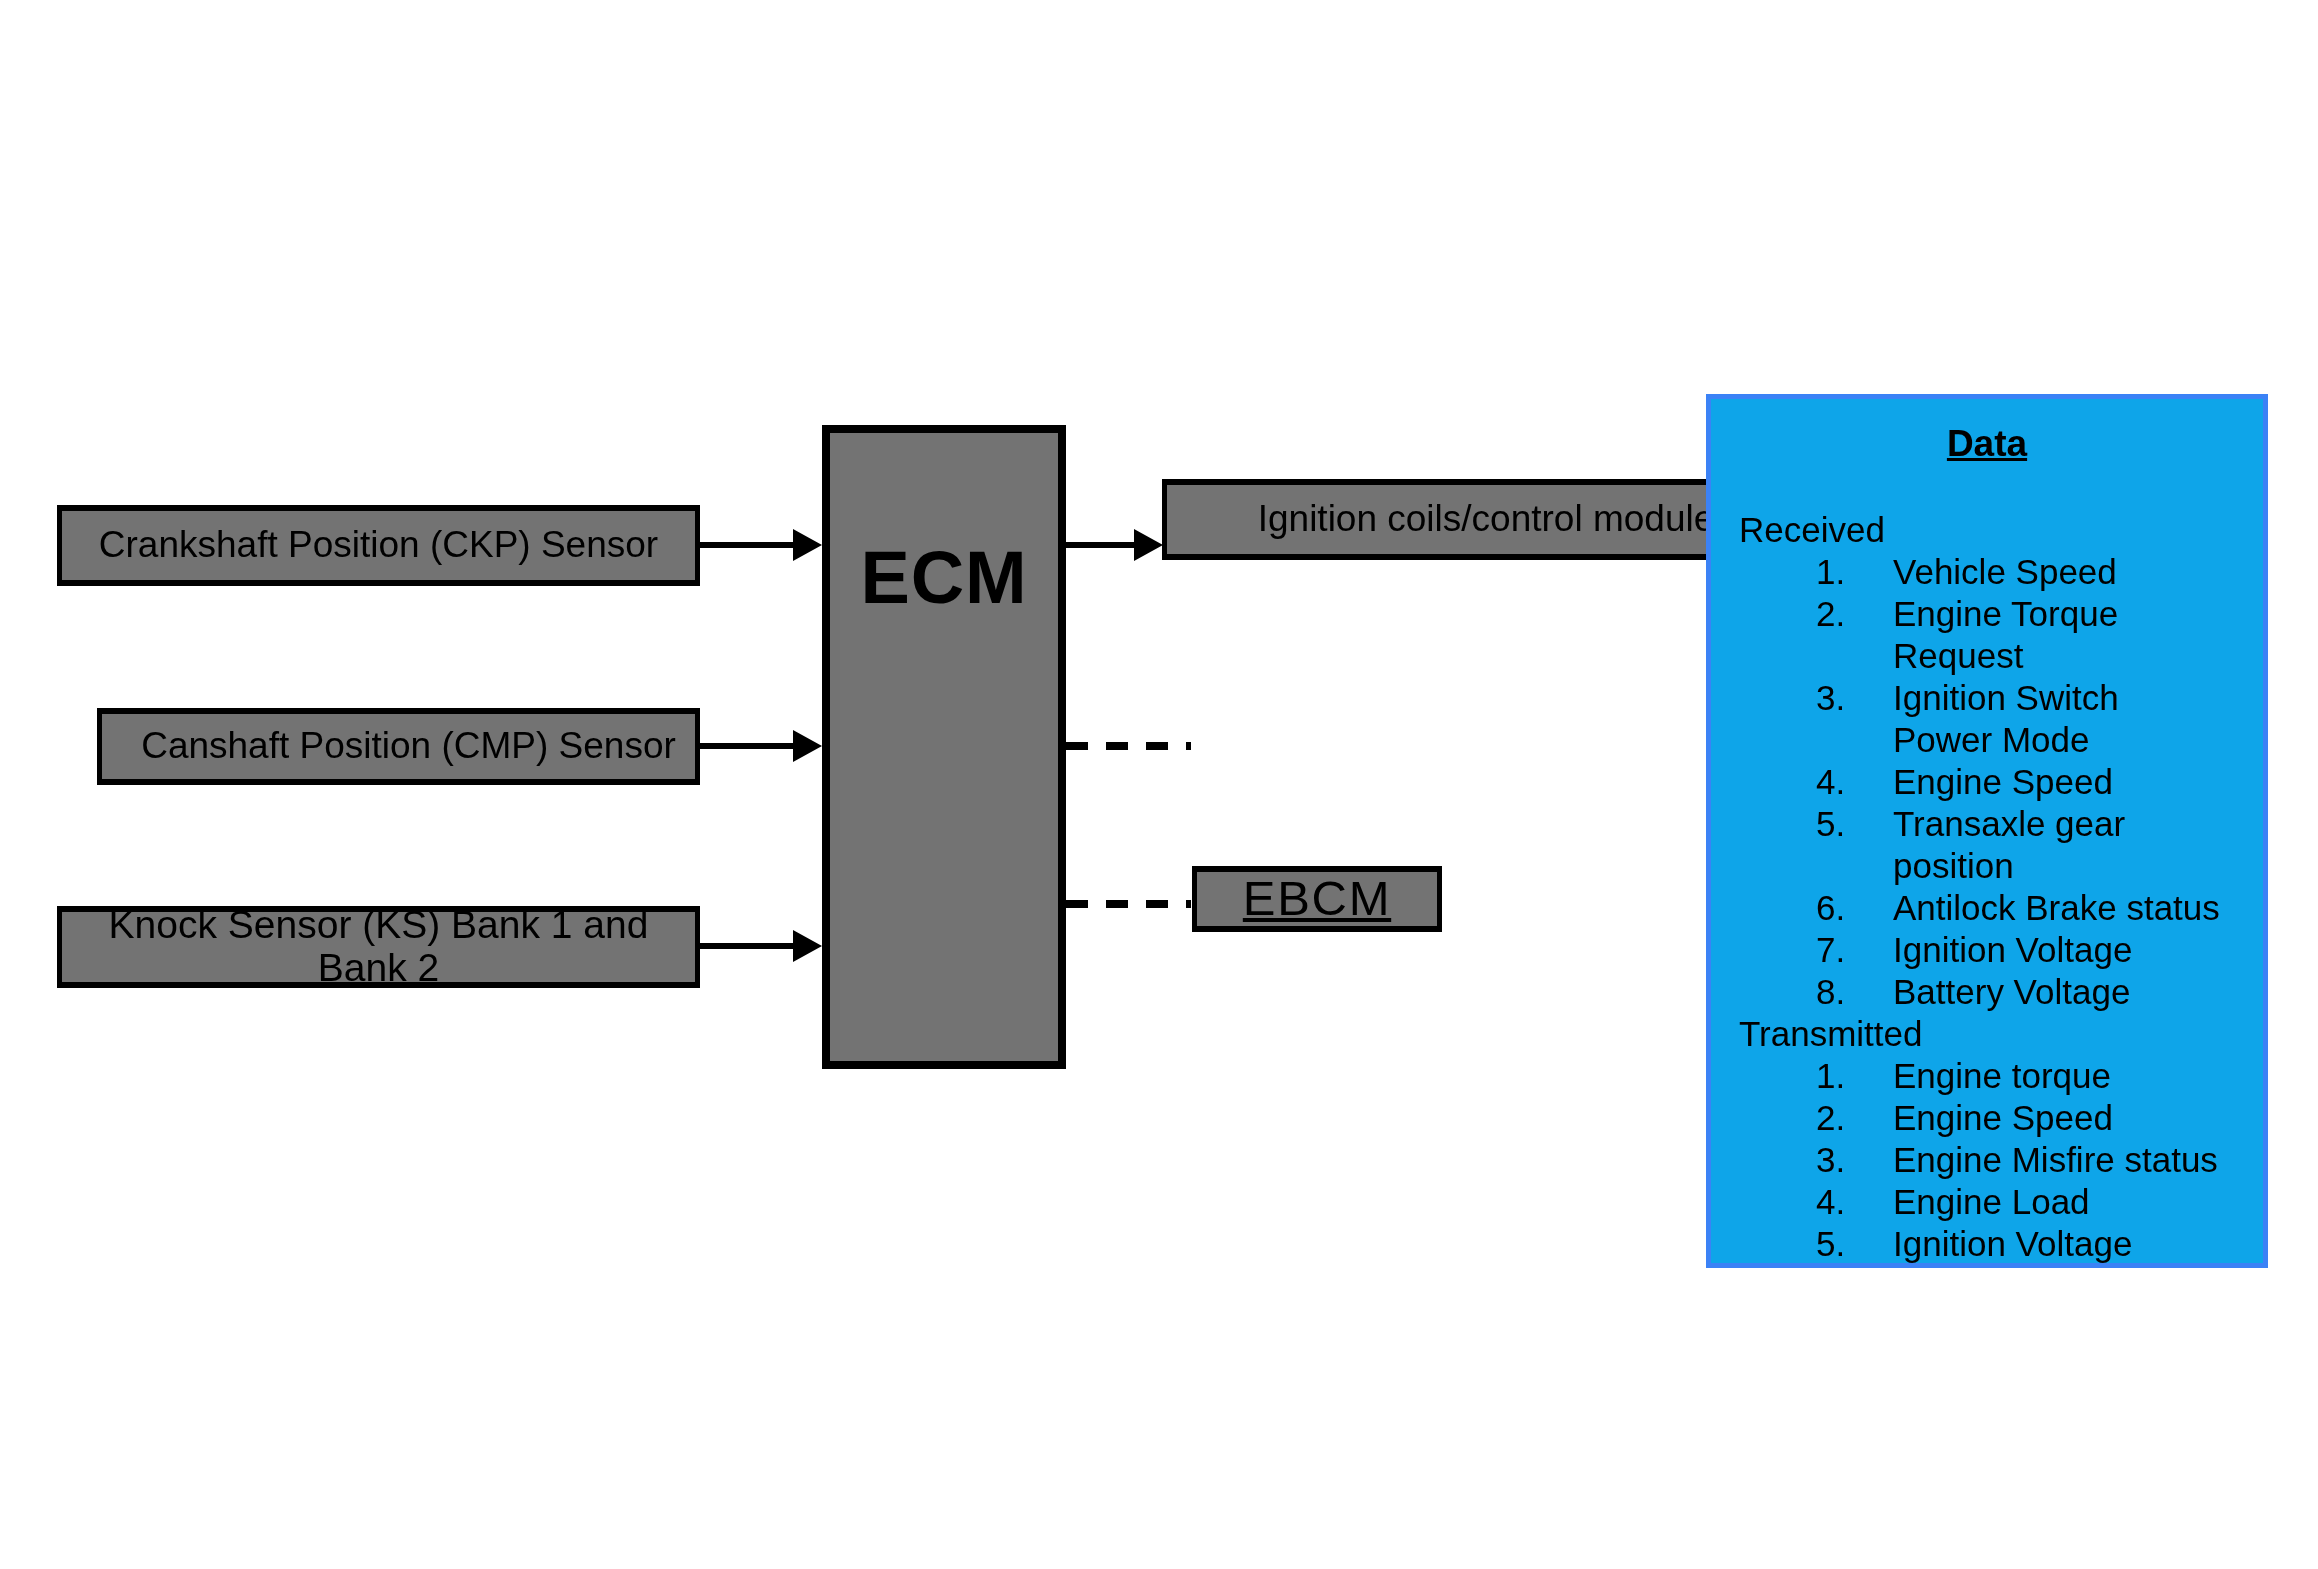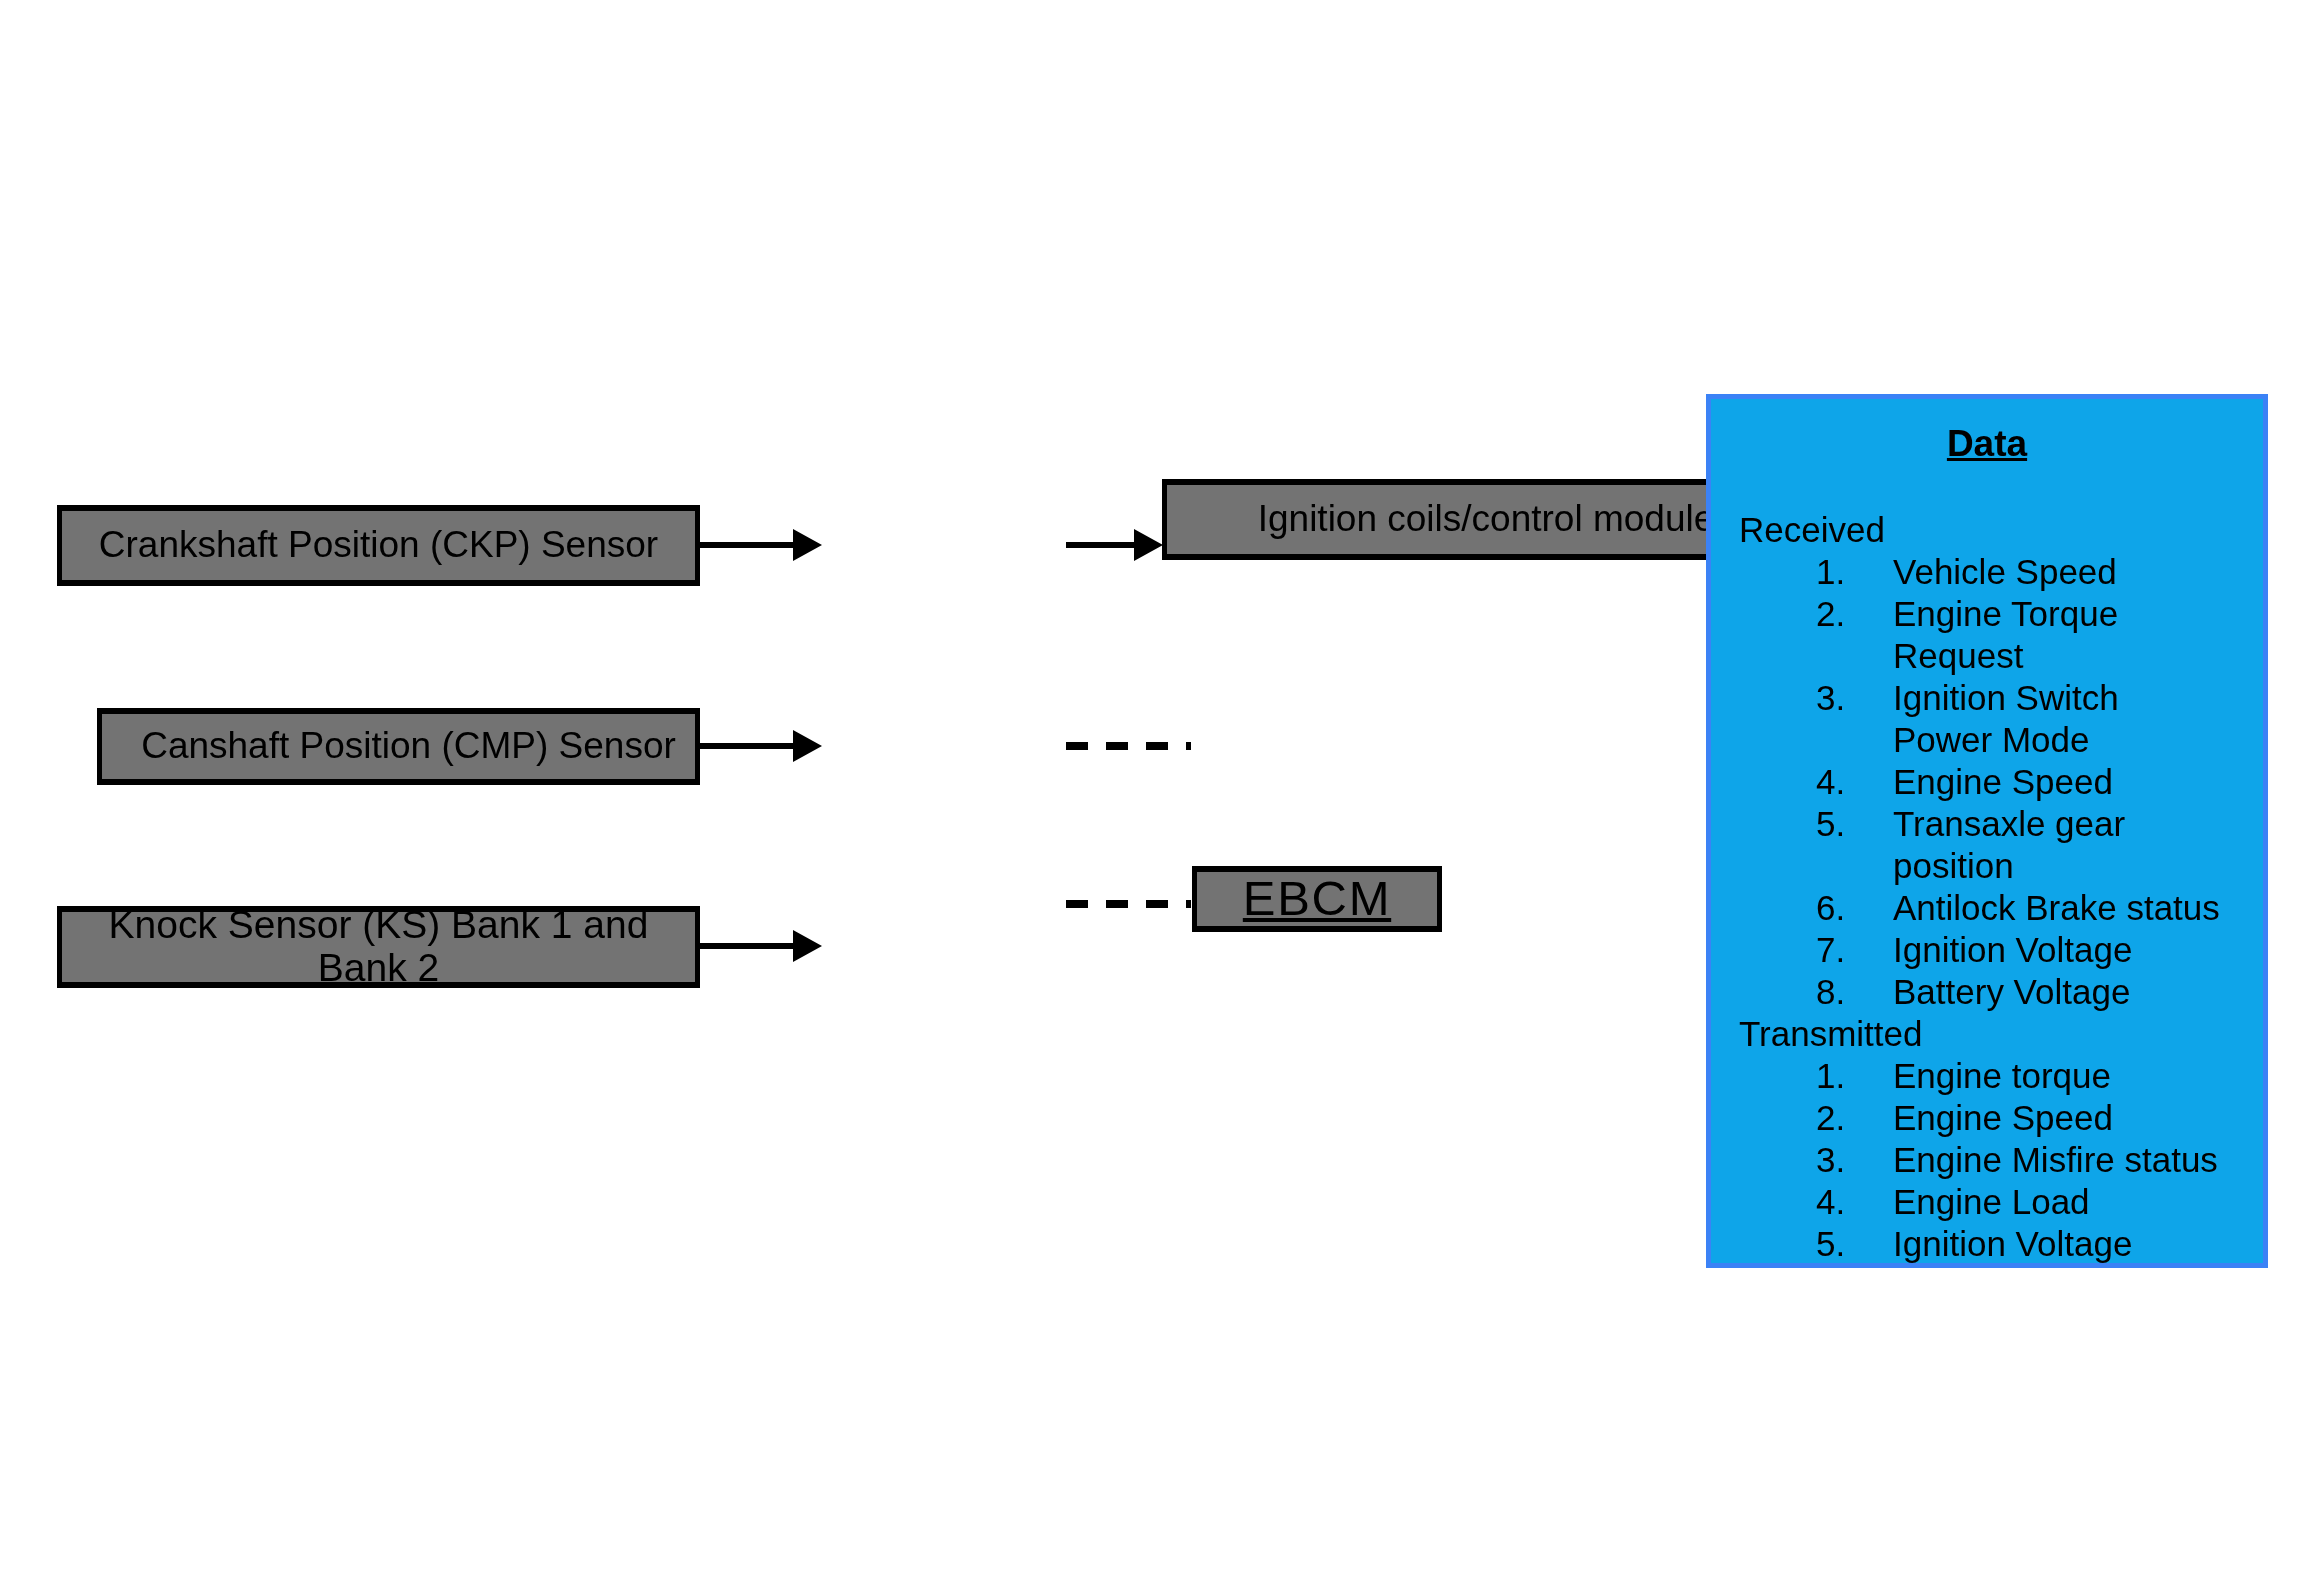--- a/index.html
+++ b/index.html
@@ -132,20 +132,23 @@
   </div>
   <div class="arrow" style="left:698px; top:730px; width:124px;">
     <div class="shaft"></div>
     <div class="head"></div>
   </div>
   <div class="arrow" style="left:698px; top:930px; width:124px;">
     <div class="shaft"></div>
     <div class="head"></div>
   </div>
 
+  <div class="box ecm-box" style="left:822px; top:425px; width:244px; height:644px;">
+    <span class="ecm-label">ECM</span>
+  </div>
 
   <div class="arrow" style="left:1066px; top:529px; width:97px;">
     <div class="shaft"></div>
     <div class="head"></div>
   </div>
 
   <div class="dash-line" style="left:1066px; top:742px; width:125px;"></div>
   <div class="dash-line" style="left:1066px; top:900px; width:125px;"></div>
 
   <div class="box out-box" style="left:1162px; top:479px; width:648px; height:81px;">

